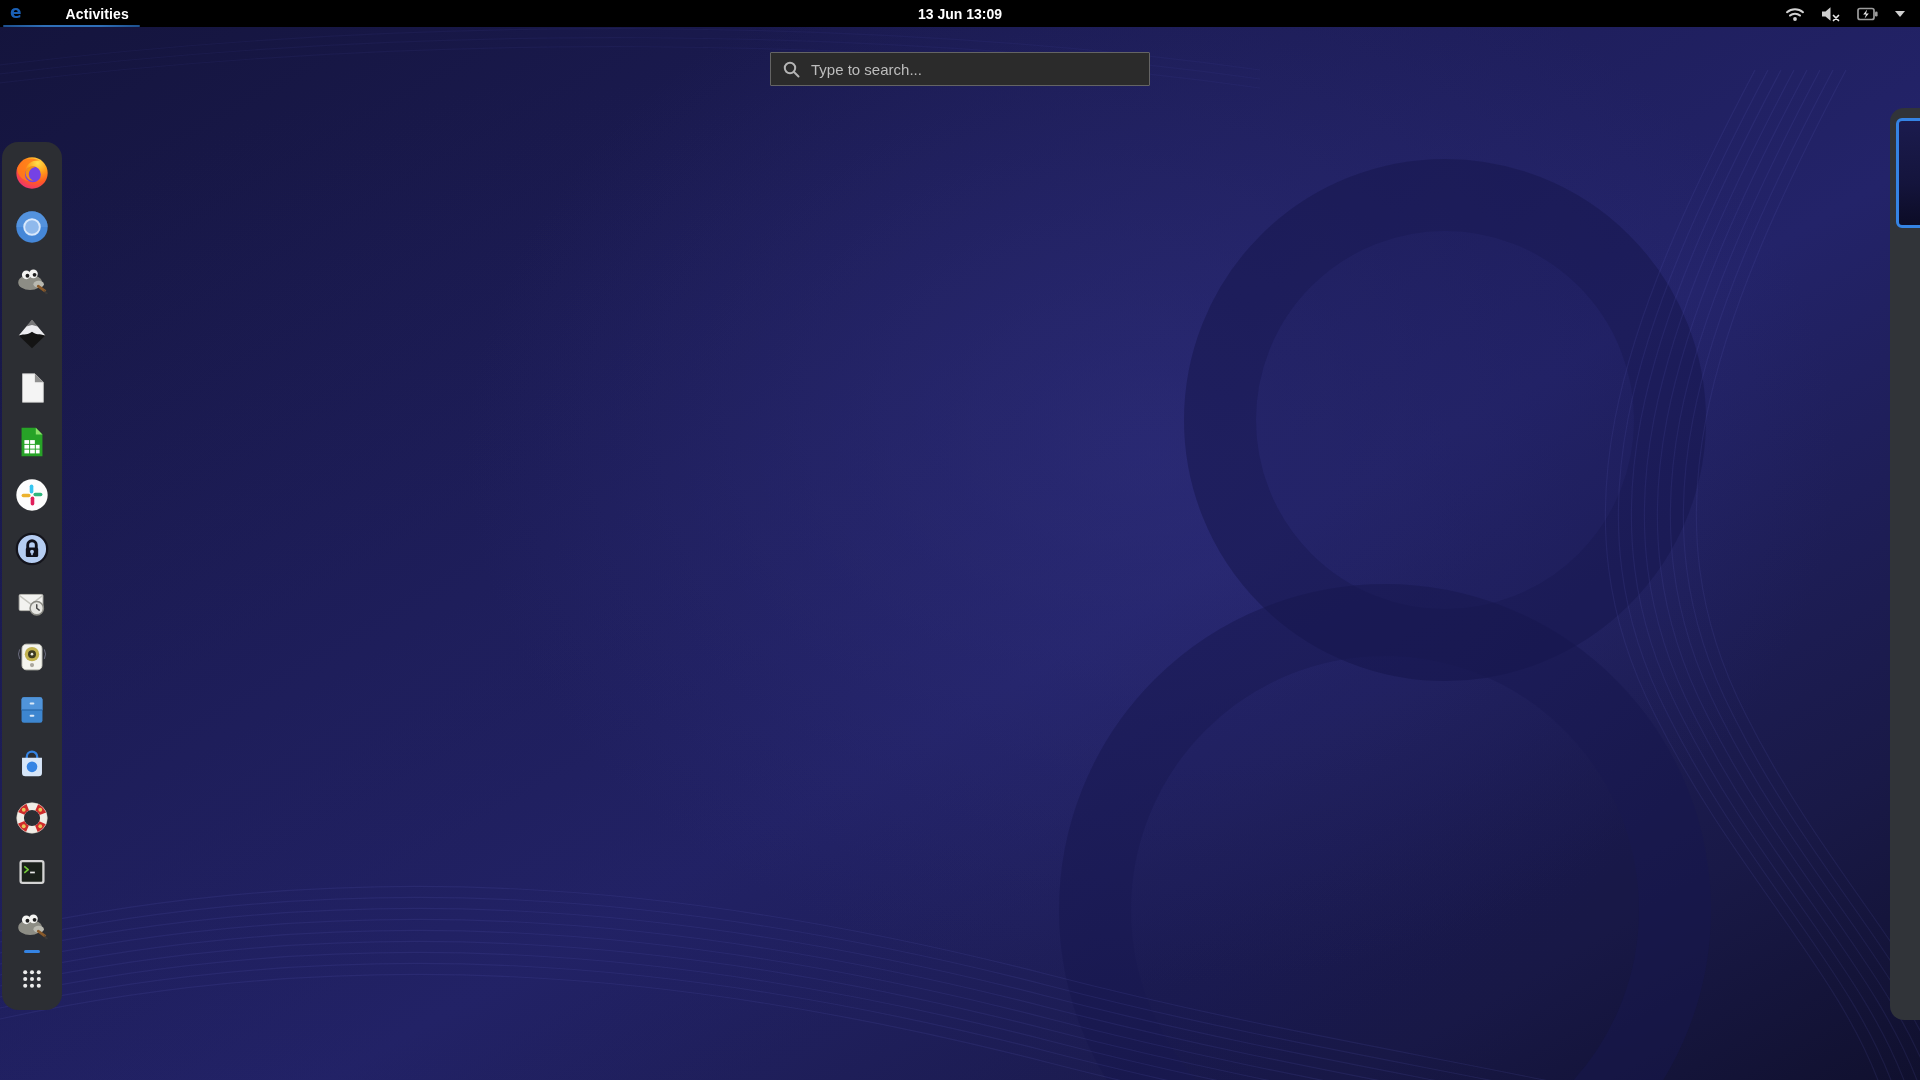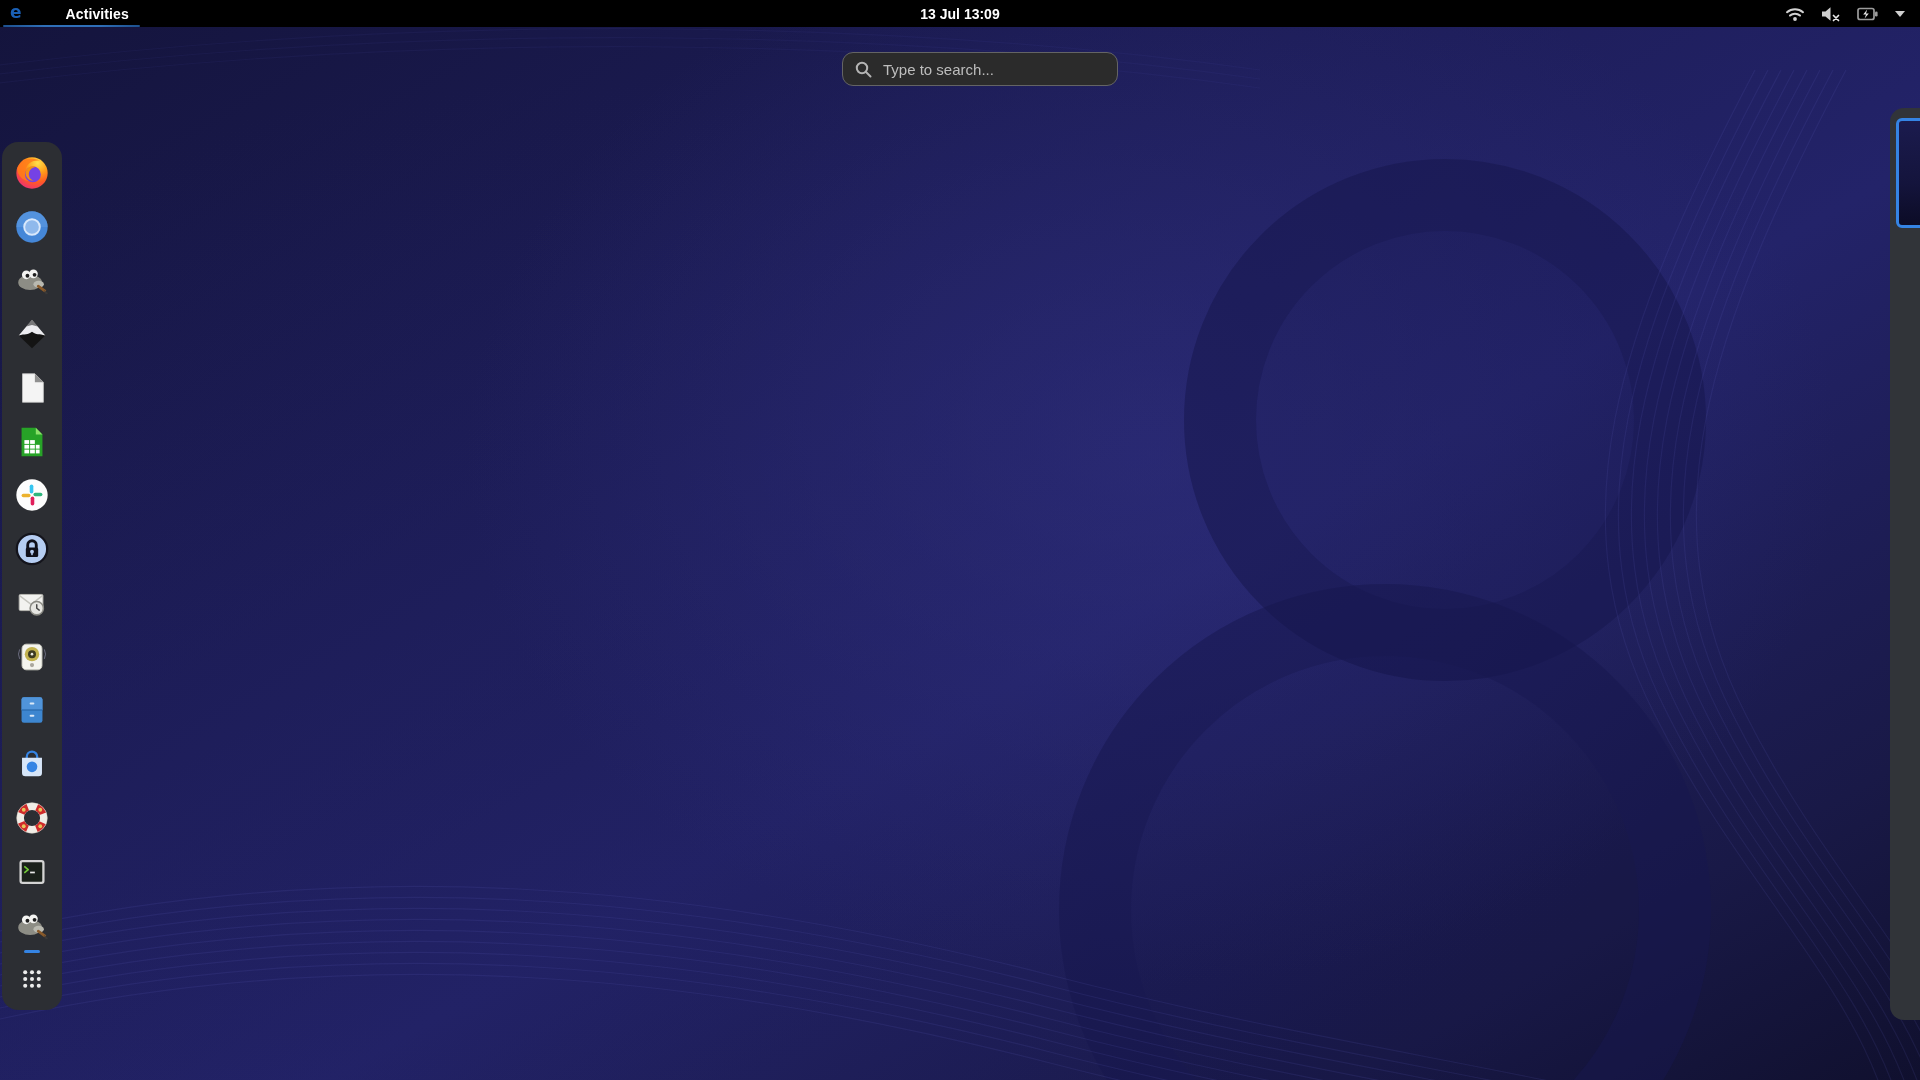--- a/index.html
+++ b/index.html
@@ -38,23 +38,23 @@
   .clock{
     position:absolute;left:50%;top:0;transform:translateX(-50%);height:27px;
     display:flex;align-items:center;color:#fff;font-size:14px;font-weight:700;cursor:pointer;
   }
   .status-area{
     height:27px;display:flex;align-items:center;gap:15px;padding:0 14px;cursor:pointer;
   }
   
   .search-entry{
     position:absolute;top:52px;left:50%;transform:translateX(-50%);
-    width:276px;height:34px;box-sizing:border-box;
-    background:#2b2b2b;border:1px solid #646464;border-radius:11px;
-    display:flex;align-items:center;gap:9px;padding:0 12px;z-index:40;margin-left:20px;
+    width:380px;height:34px;box-sizing:border-box;
+    background:#2b2b2b;border:1px solid #646464;border-radius:1px;
+    display:flex;align-items:center;gap:9px;padding:0 12px;z-index:40;
   }
   .search-entry input{
     flex:1;background:transparent;border:none;outline:none;
     color:#ededed;font-size:15px;font-family:inherit;
   }
   .search-entry input::placeholder{color:#bdbdbd;opacity:1;}
   
   .dock{
     position:absolute;left:2px;top:142px;width:60px;height:868px;
     background:#2c2e33;border-radius:16px;z-index:30;
@@ -124,21 +124,21 @@
     </g>
   </svg>
 </div>
 
 <div class="top-bar">
   <button class="activities-btn">
     <span class="logo-e">e</span>
     <span class="activities-label">Activities</span>
   </button>
 
-  <div class="clock">13 Jul 13:09</div>
+  <div class="clock">13 Jun 13:09</div>
 
   <div class="status-area">
     <svg width="20" height="16" viewBox="0 0 20 16">
       <path d="M2 6.2 a12 12 0 0 1 16 0" stroke="#d2d2d2" stroke-width="2" fill="none" stroke-linecap="round"></path>
       <path d="M5 9.6 a7.4 7.4 0 0 1 10 0" stroke="#d2d2d2" stroke-width="2" fill="none" stroke-linecap="round"></path>
       <circle cx="10" cy="13" r="1.9" fill="#d2d2d2"></circle>
     </svg>
     <svg width="22" height="16" viewBox="0 0 22 16">
       <path d="M2 5.5 h3.5 l5 -4.2 v13.4 l-5 -4.2 H2 z" fill="#cfcfcf"></path>
       <path d="M13.5 9.5 l5 5 M18.5 9.5 l-5 5" stroke="#e8e8e8" stroke-width="1.7" stroke-linecap="round"></path>

